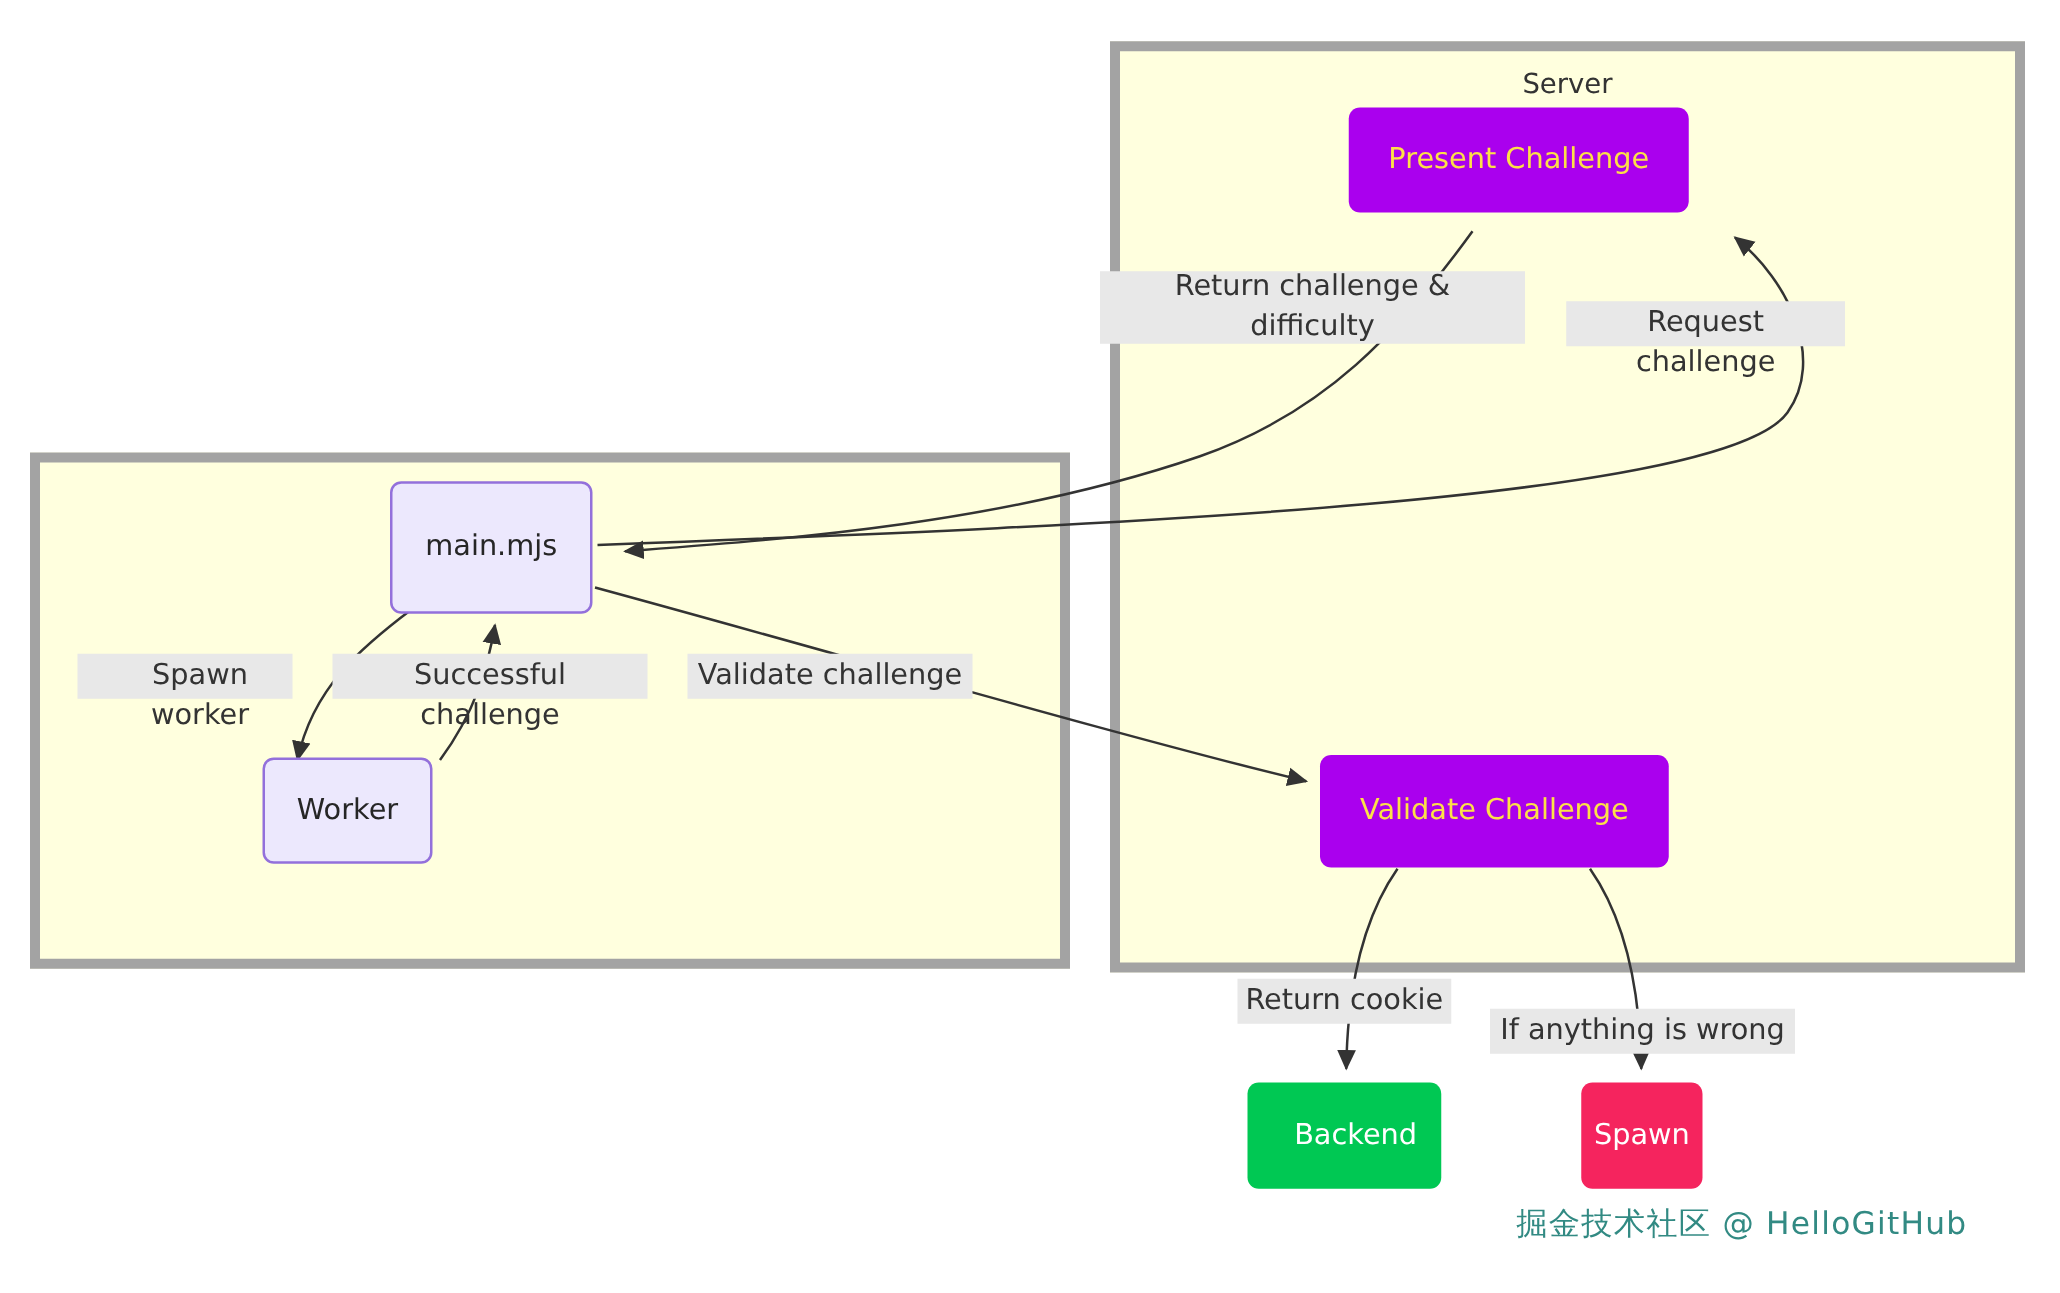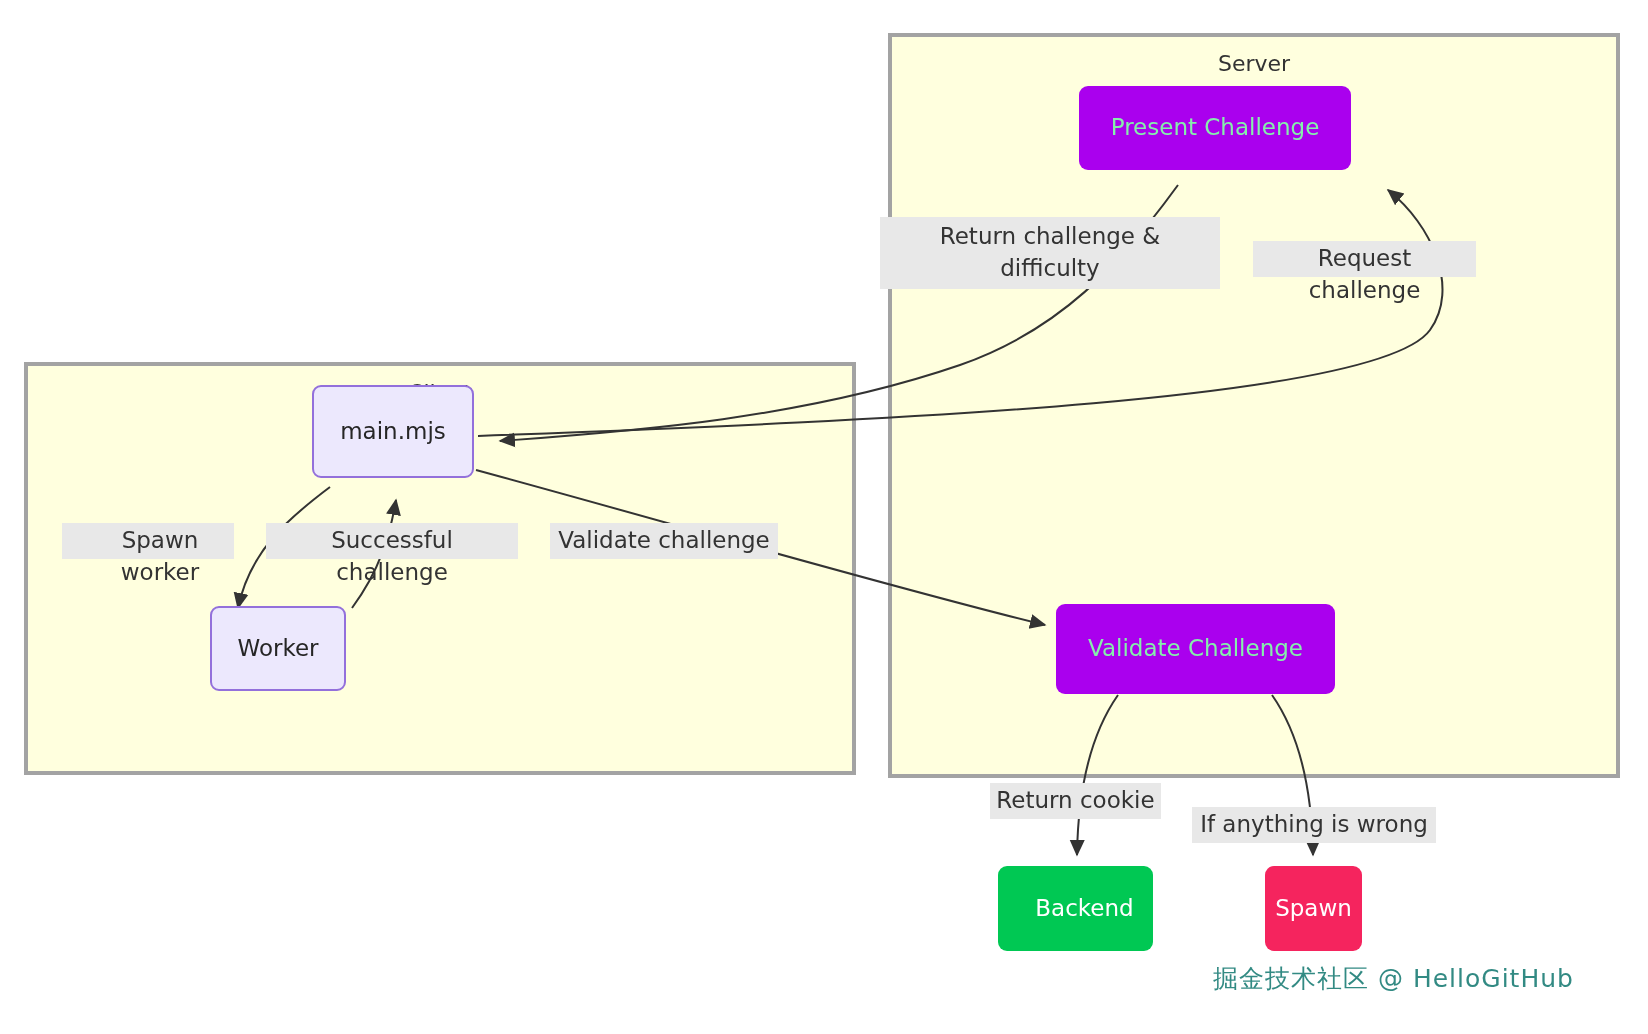--- a/index.html
+++ b/index.html
@@ -25,21 +25,21 @@
     left: 0;
     top: 0;
     width: 1648px;
     height: 1034px;
     overflow: visible;
     pointer-events: none;
   }
   .subgraph {
     position: absolute;
     background: #ffffde;
-    border: 4px solid #a3a3a3;
+    border: 8px solid #a3a3a3;
     box-sizing: border-box;
   }
   .subgraph-title {
     position: absolute;
     left: 0;
     right: 0;
     text-align: center;
     font-size: 22px;
     color: #333333;
     white-space: nowrap;
@@ -56,21 +56,21 @@
   }
   .node-lavender {
     background: #ece8fd;
     border: 2px solid #9370db;
     color: #262626;
     font-size: 23px;
   }
   .node-purple {
     background: #aa00ee;
     border: none;
-    color: #86efac;
+    color: #fde047;
     font-size: 23px;
   }
   .node-green {
     background: #00c853;
     border: none;
     color: #ffffff;
     font-size: 23px;
   }
   .node-pink {
     background: #f5245e;
@@ -130,41 +130,41 @@
 
     <path d="M 1118 695 C 1090 735 1078 790 1077 855" fill="none" stroke="#333333" stroke-width="2" marker-end="url(#arrow)"></path>
 
     <path d="M 1272 695 C 1300 735 1312 790 1313 855" fill="none" stroke="#333333" stroke-width="2" marker-end="url(#arrow)"></path>
   </svg>
 
   <div class="node node-purple" style="left:1079px; top:86px; width:272px; height:84px;">
     <span>Present Challenge</span>
   </div>
 
-  <div class="node node-lavender" style="left:312px; top:385px; width:162px; height:93px;">
+  <div class="node node-lavender" style="left:312px; top:385px; width:162px; height:106px;">
     <span>main.mjs</span>
   </div>
 
   <div class="node node-lavender" style="left:210px; top:606px; width:136px; height:85px;">
     <span>Worker</span>
   </div>
 
   <div class="node node-purple" style="left:1056px; top:604px; width:279px; height:90px;">
     <span>Validate Challenge</span>
   </div>
 
   <div class="node node-green" style="left:998px; top:866px; width:155px; height:85px;padding-left:18px;">
     <span>Backend</span>
   </div>
 
   <div class="node node-pink" style="left:1265px; top:866px; width:97px; height:85px;">
     <span>Spawn</span>
   </div>
 
-  <div class="edge-label" style="left:880px; top:217px; width:340px; height:72px; display:flex; align-items:center; justify-content:center;">Return challenge &amp;
+  <div class="edge-label" style="left:880px; top:217px; width:340px; height:58px; display:flex; align-items:center; justify-content:center;">Return challenge &amp;
 difficulty</div>
 
   <div class="edge-label" style="left:1253px; top:241px; width:223px; height:36px;">Request challenge</div>
 
   <div class="edge-label" style="left:62px; top:523px; width:172px; height:36px;padding-left:30px;">Spawn worker</div>
 
   <div class="edge-label" style="left:266px; top:523px; width:252px; height:36px;text-align:center;">Successful challenge</div>
 
   <div class="edge-label" style="left:550px; top:523px; width:228px; height:36px;">Validate challenge</div>
 

